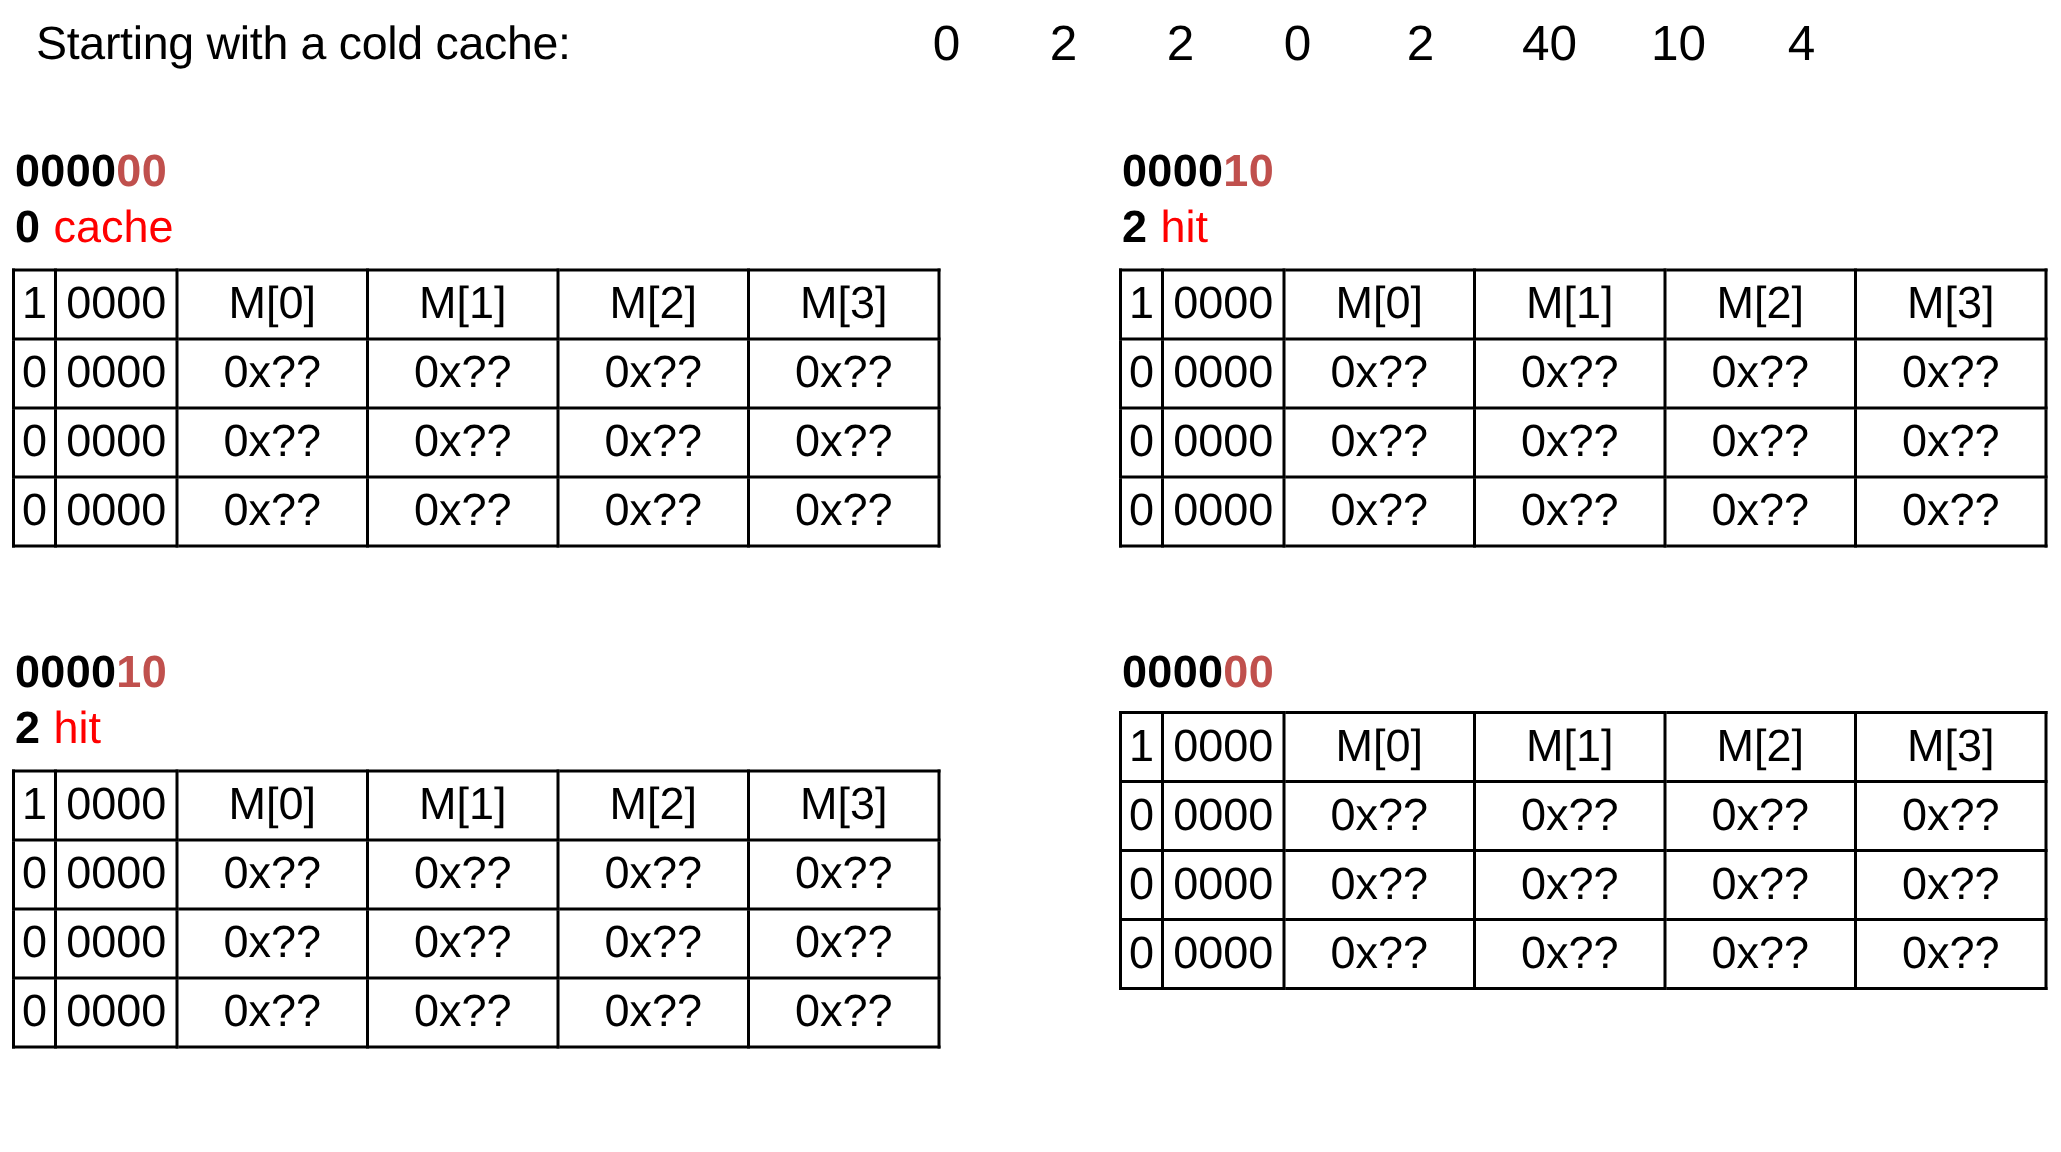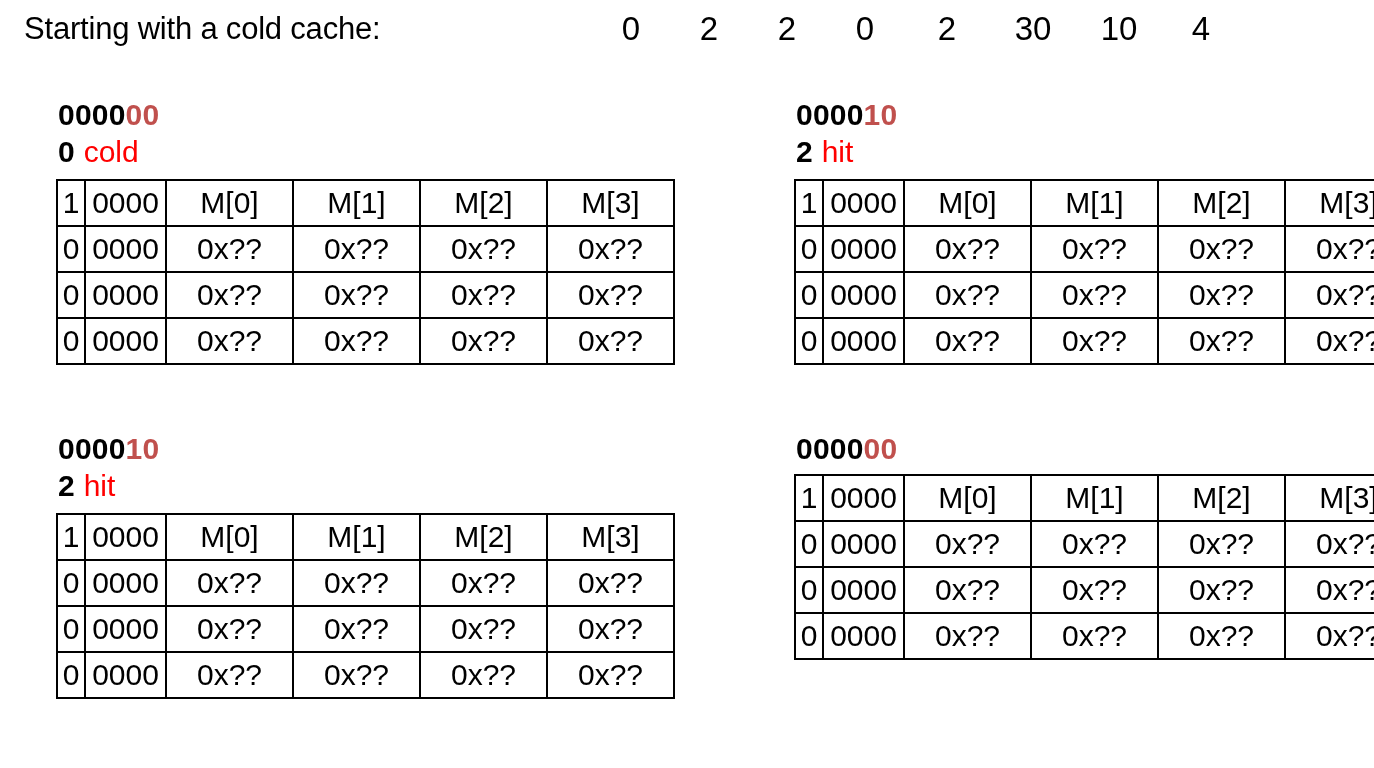--- a/index.html
+++ b/index.html
@@ -52,21 +52,20 @@
     font-size: 33px;
     line-height: 42px;
     font-weight: 400;
   }
   .seq-num.wide { width: 86px; }
 
   
   .quadrant {
     position: absolute;
     width: 620px;
-    margin-left: 48px;
   }
   #quadrant-top-left     { left: 8px;   top: 98px; }
   #quadrant-top-right    { left: 746px; top: 98px; }
   #quadrant-bottom-left  { left: 8px;   top: 432px; }
   #quadrant-bottom-right { left: 746px; top: 432px; }
 
   .addr-line {
     font-size: 30px;
     line-height: 33px;
     font-weight: bold;
@@ -120,32 +119,32 @@
 <body>
 
 <div id="top-banner">
   <div id="cold-cache-label">Starting with a cold cache:</div>
   <div id="access-sequence">
     <div class="seq-num">0</div>
     <div class="seq-num">2</div>
     <div class="seq-num">2</div>
     <div class="seq-num">0</div>
     <div class="seq-num wide">2</div>
-    <div class="seq-num wide">30</div>
+    <div class="seq-num wide">40</div>
     <div class="seq-num wide">10</div>
     <div class="seq-num">4</div>
   </div>
 </div>
 
 <div class="quadrant" id="quadrant-top-left">
   <div class="addr-line">
     <span class="addr-prefix">0000</span><span class="addr-offset" style="color: rgb(192, 80, 77);">00</span>
   </div>
   <div class="result-line">
-    <span class="result-addr">0</span><span class="result-status" style="color: rgb(255, 0, 0);">cold</span>
+    <span class="result-addr">0</span><span class="result-status" style="color: rgb(255, 0, 0);">cache</span>
   </div>
   <table class="cache-table">
     <tbody>
       <tr>
         <td class="col-valid">1</td>
         <td class="col-tag">0000</td>
         <td class="col-data">M[0]</td>
         <td class="col-data">M[1]</td>
         <td class="col-data">M[2]</td>
         <td class="col-data">M[3]</td>

